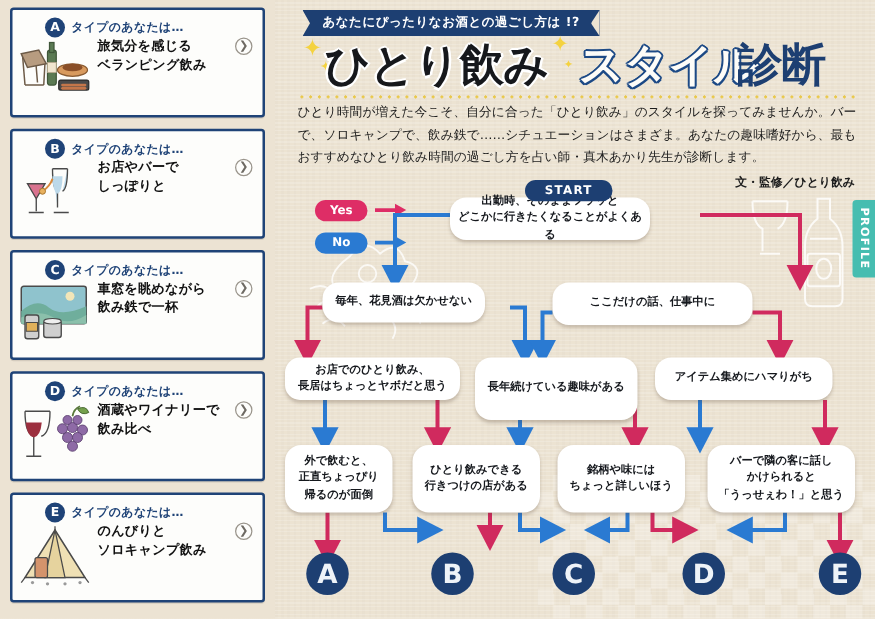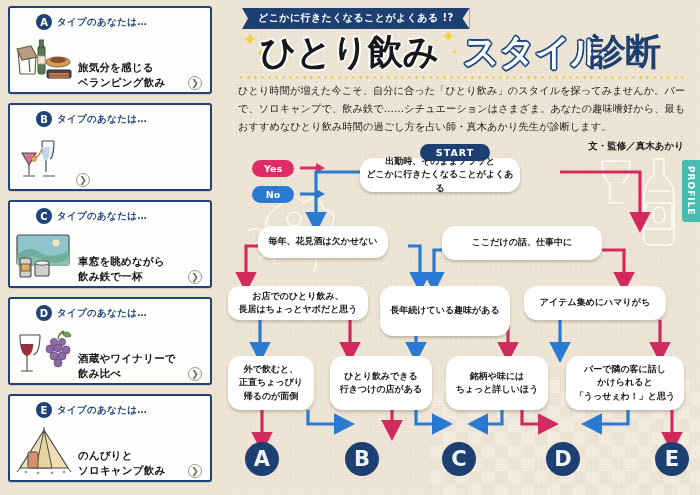--- a/index.html
+++ b/index.html
@@ -38,21 +38,21 @@
     box-shadow:0 1px 0 rgba(0,0,0,.10);
     overflow:hidden;
   }
   .tcard-head{ display:flex; align-items:center; gap:5px; padding:6px 0 0 26px; }
   .badge{
     width:16px;height:16px;border-radius:50%;background:#1f4377;color:#fff;
     font-size:10px;font-weight:bold;display:flex;align-items:center;justify-content:center;
     flex:0 0 auto; letter-spacing:0;
   }
   .head-txt{ font-size:9.5px; color:#1f4377; font-weight:bold; letter-spacing:.3px; }
-  .tcard-body{ display:flex; align-items:flex-end; height:60px; padding:0 4px 0 4px; }
+  .tcard-body{ display:flex; align-items:flex-start; height:60px; padding:0 4px 0 4px; }
   .thumb{ width:62px; height:54px; flex:0 0 auto; position:relative; }
   .tlabel{ flex:1 1 auto; font-size:10.5px; line-height:1.45; color:#111; font-weight:bold; letter-spacing:.2px; padding-left:2px;}
   .chev{
     width:14px;height:14px;border:1px solid #9a958c;border-radius:50%;
     display:flex;align-items:center;justify-content:center;flex:0 0 auto;margin-right:4px;
     color:#6e6a63;font-size:9px;line-height:1;
   }
 
   
   #right{ position:absolute; left:220px; top:0; width:480px; height:495px; }
@@ -181,20 +181,24 @@
             <g stroke="#4a4a4a" stroke-width="1.1" fill="none">
               <path d="M8 20 L22 20 L15 32 Z" fill="#d9738f"></path>
               <path d="M15 32 v10 M9 43 h12"></path>
               <path d="M28 8 q0 16 4 18 v13 M40 8 q0 16 -4 18 M28 8 h12" fill="#bcd9ea"></path>
               <path d="M29 43 h12"></path>
               <path d="M28 14 q0 12 4 14 h0 q4 -2 4 -14 z" fill="#bcd9ea" stroke="none"></path>
             </g>
             <path d="M20 26 q6 -4 8 -10" stroke="#d98a3c" stroke-width="1.6" fill="none"></path>
             <circle cx="20" cy="26" r="2.4" fill="#e8b15e" stroke="#a8762f" stroke-width=".8"></circle>
           </svg>
+        </div>
+        <div class="tlabel">
+          <div>お店やバーで</div>
+          <div>しっぽりと</div>
         </div>
         <div class="chev">❯</div>
       </div>
     </div>
 
     <div class="tcard">
       <div class="tcard-head">
         <div class="badge">C</div>
         <div class="head-txt">タイプのあなたは…</div>
       </div>
@@ -303,36 +307,36 @@
       <g stroke="#fff" stroke-width="1.6" fill="none" opacity=".95">
         <path d="M6 6 q0 18 8 22 v18 M34 6 q0 18 -8 22 M6 6 h28 M12 48 h16"></path>
         <path d="M58 4 h10 v16 q10 8 10 22 v42 q0 6 -6 6 H54 q-6 0 -6 -6 V42 q0 -14 10 -22z"></path>
         <rect x="50" y="48" width="26" height="26" rx="2"></rect>
         <ellipse cx="63" cy="60" rx="6" ry="8"></ellipse>
         <path d="M52 36 h22"></path>
       </g>
     </svg>
 
     <div id="ribbon">
-      <div class="ribbon-in">どこかに行きたくなることがよくある !?</div>
+      <div class="ribbon-in">あなたにぴったりなお酒との過ごし方は !?</div>
     </div>
 
     <div id="title">
       <span class="spark" style="left:4px;top:4px;font-size:19px;">✦</span>
       <span class="spark" style="left:18px;top:22px;font-size:11px;">✦</span>
       <span class="t1">ひとり飲み</span>
       <span class="spark" style="left:203px;top:2px;font-size:17px;">✦</span>
       <span class="spark" style="left:213px;top:22px;font-size:9px;">✦</span>
       <span class="t2">スタイル</span>
       <span class="t3">診断</span>
     </div>
     <div id="dotline"></div>
 
     <div id="lead">ひとり時間が増えた今こそ、自分に合った「ひとり飲み」のスタイルを探ってみませんか。バーで、ソロキャンプで、飲み鉄で……シチュエーションはさまざま。あなたの趣味嗜好から、最もおすすめなひとり飲み時間の過ごし方を占い師・真木あかり先生が診断します。</div>
-    <div id="byline">文・監修／真木あかり</div>
+    <div id="byline">文・監修／ひとり飲み</div>
 
     <div class="pill yes">Yes</div>
     <svg class="lgar" style="top:163px;" viewBox="0 0 26 10">
       <path d="M0 5 H17" stroke="#de2d66" stroke-width="3"></path>
         <path d="M16 0 L25 5 L16 10Z" fill="#de2d66"></path>
     </svg>
     <div class="pill no">No</div>
     <svg class="lgar" style="top:189px;" viewBox="0 0 26 10">
       <path d="M0 5 H17" stroke="#2a7ad2" stroke-width="3"></path>
         <path d="M16 0 L25 5 L16 10Z" fill="#2a7ad2"></path>

